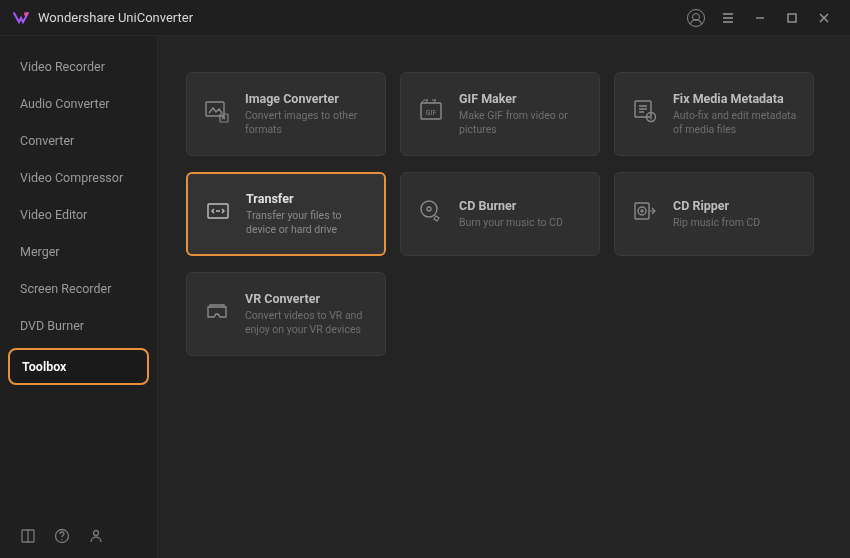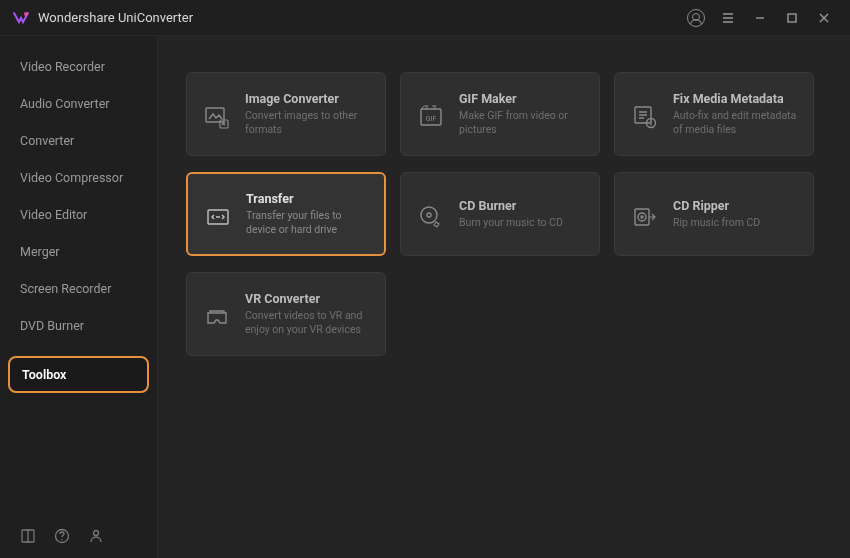--- a/index.html
+++ b/index.html
@@ -8,28 +8,28 @@
 .logo{width:18px;height:18px;margin-right:8px;position:relative}
 .logo svg{width:18px;height:18px}
 .app-title{font-size:13px;color:#d8d8d8;font-weight:400}
 .titlebar-spacer{flex:1}
 .titlebar-btn{width:28px;height:28px;display:flex;align-items:center;justify-content:center;margin-left:4px;color:#999;cursor:pointer}
 .titlebar-btn svg{width:14px;height:14px}
 .main{display:flex;height:calc(100% - 36px)}
 .sidebar{width:158px;background:#1f1f1f;display:flex;flex-direction:column;border-right:1px solid #2a2a2a}
 .sidebar-items{flex:1;padding-top:12px}
 .sidebar-item{padding:11px 20px;font-size:12.5px;color:#9a9a9a;cursor:pointer}
-.sidebar-item.active{color:#fff;font-weight:600;background:#1a1a1a;border:2px solid #e8913c;border-radius:8px;margin:12px 8px;padding:9px 12px}
+.sidebar-item.active{color:#fff;font-weight:600;background:#1a1a1a;border:2px solid #e8913c;border-radius:8px;margin:4px 8px;padding:9px 12px}
 .sidebar-footer{display:flex;gap:18px;padding:14px 20px;color:#7a7a7a}
 .sidebar-footer-icon{width:16px;height:16px;cursor:pointer}
 .content{flex:1;background:#242424;padding:36px 0 0 28px}
 .tool-grid{display:grid;grid-template-columns:repeat(3,200px);gap:16px 14px}
 .tool-card{height:84px;background:#2f2f2f;border:1px solid #3a3a3a;border-radius:6px;display:flex;align-items:center;padding:0 14px;cursor:pointer}
 .tool-card.highlighted{border:2px solid #e8913c;background:#333333}
-.tool-icon{width:32px;height:32px;flex-shrink:0;margin-right:12px;display:flex;align-items:flex-end;justify-content:center}
+.tool-icon{width:32px;height:32px;flex-shrink:0;margin-right:12px;display:flex;align-items:flex-start;justify-content:center}
 .tool-icon svg{width:26px;height:26px;stroke:#8a8a8a;fill:none;stroke-width:1.4}
 .tool-card.highlighted .tool-icon svg{stroke:#c0c0c0}
 .tool-text{display:flex;flex-direction:column;gap:3px}
 .tool-title{font-size:12.5px;color:#bdbdbd;font-weight:700}
 .tool-card.highlighted .tool-title{color:#e0e0e0}
 .tool-desc{font-size:10.5px;color:#6f6f6f;line-height:1.3}
 .tool-card.highlighted .tool-desc{color:#8a8a8a}
 .avatar-circle{width:18px;height:18px;border:1.5px solid #8a8a8a;border-radius:50%;display:flex;align-items:center;justify-content:center}
 .avatar-circle::before{content:"";width:6px;height:6px;border:1.2px solid #8a8a8a;border-radius:50%;position:relative;top:-1px}
 .avatar-circle::after{content:"";position:absolute;width:10px;height:5px;border:1.2px solid #8a8a8a;border-bottom:none;border-radius:6px 6px 0 0;margin-top:9px}

